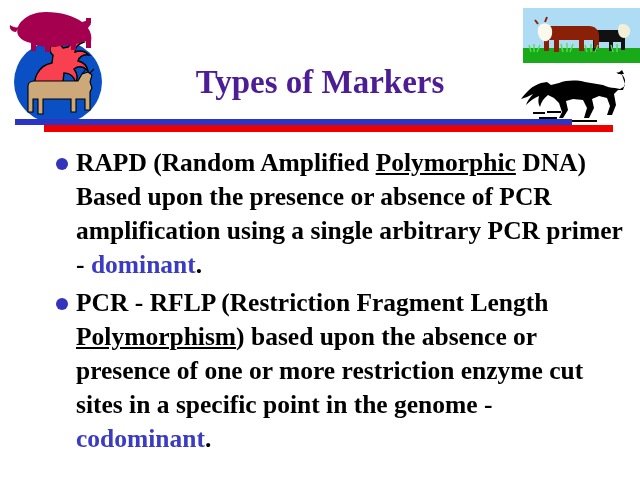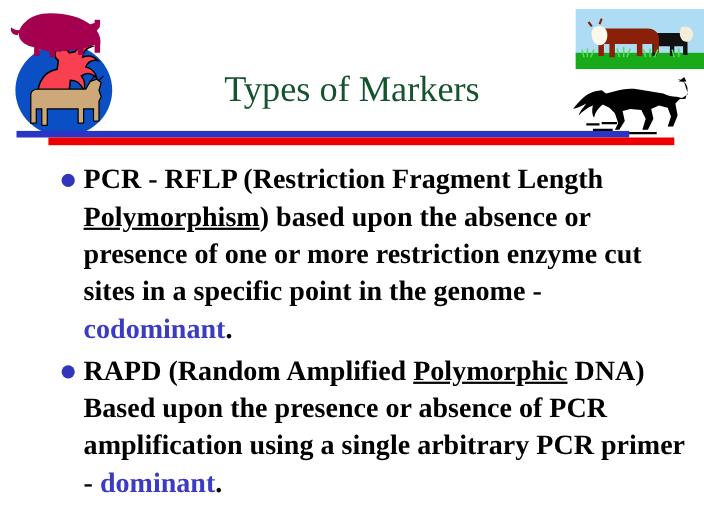--- a/index.html
+++ b/index.html
@@ -46,22 +46,22 @@
   .horse svg { display: block; }
 
   
   .title {
     position: absolute;
     left: 120px;
     top: 62px;
     width: 400px;
     text-align: center;
     font-size: 33px;
-    font-weight: normal;
-    color: #14532d;
+    font-weight: bold;
+    color: #4c1d95;
     letter-spacing: 0px;
     line-height: 40px;
     white-space: nowrap;
   }
 
   
   .bar-blue {
     position: absolute;
     left: 15px;
     top: 119px;
@@ -200,23 +200,23 @@
 
   <div class="title">Types of Markers</div>
 
   <div class="bar-blue"></div>
   <div class="bar-red"></div>
 
   <div class="body">
 
     <div class="bullet-item">
       <span class="bullet-dot"></span>
+      <span>RAPD (Random Amplified </span><span class="u">Polymorphic</span><span> DNA) Based upon the presence or absence of PCR amplification using a single arbitrary PCR primer - </span><span class="blue-word">dominant</span><span>.</span>
+    </div>
+
+    <div class="bullet-item">
+      <span class="bullet-dot"></span>
       <span>PCR - RFLP (Restriction Fragment Length </span><span class="u">Polymorphism</span><span>) based upon the absence or presence of one or more restriction enzyme cut sites in a specific point in the genome - </span><span class="blue-word">codominant</span><span>.</span>
     </div>
 
-    <div class="bullet-item">
-      <span class="bullet-dot"></span>
-      <span>RAPD (Random Amplified </span><span class="u">Polymorphic</span><span> DNA) Based upon the presence or absence of PCR amplification using a single arbitrary PCR primer - </span><span class="blue-word">dominant</span><span>.</span>
-    </div>
-
   </div>
 
 </div>
 
 </body></html>

